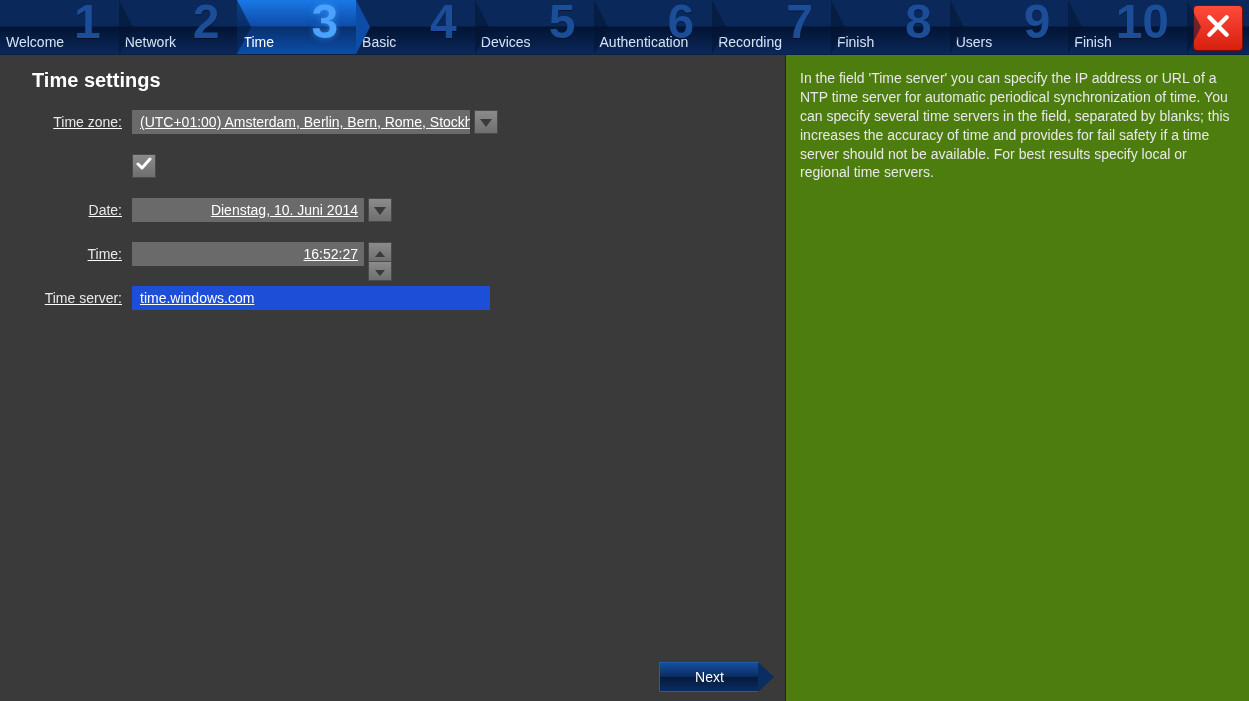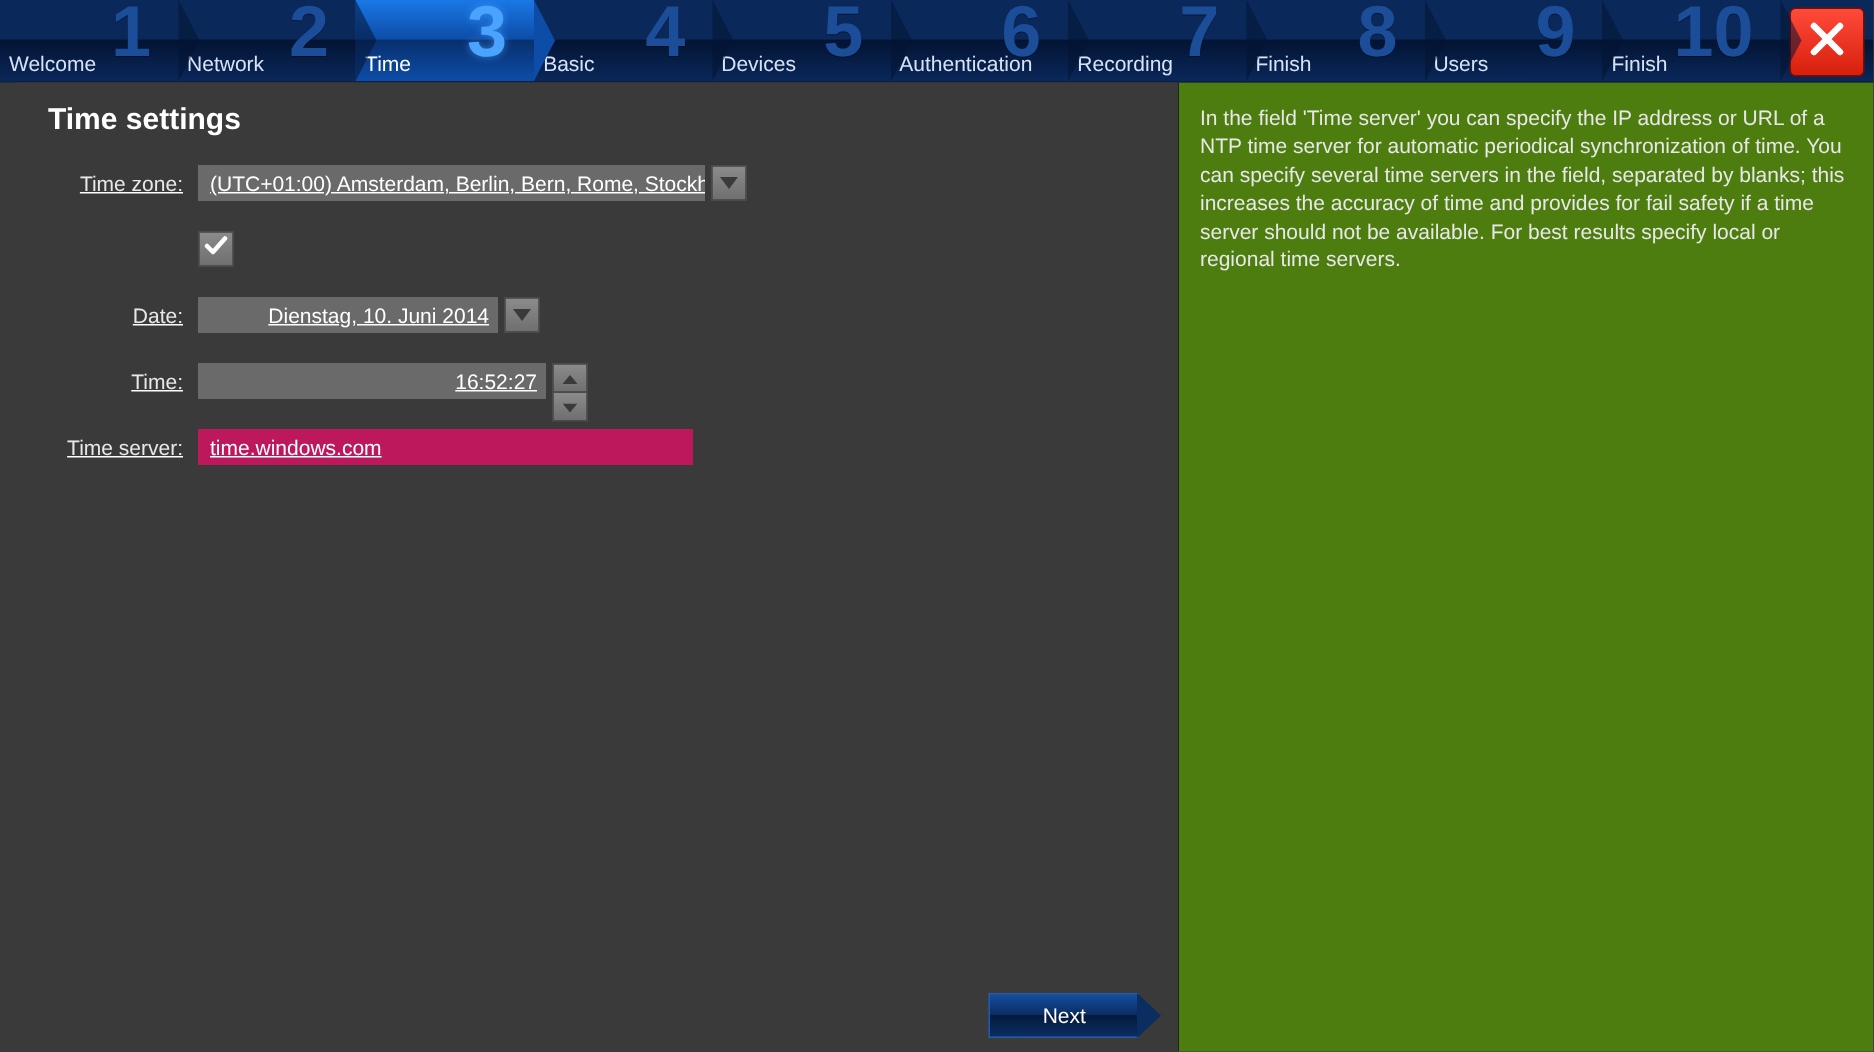--- a/index.html
+++ b/index.html
@@ -143,23 +143,23 @@
     padding: 0 8px;
     font-size: 14px;
     color: #ffffff;
     border: none;
     box-sizing: border-box;
     overflow: hidden;
     white-space: nowrap;
   }
   .text-field.right { text-align: right; padding-right: 6px; }
   .tz-field   { width: 338px; }
-  .date-field { width: 200px; }
+  .date-field { width: 232px; }
   .time-field { width: 232px; }
-  .srv-field  { width: 330px; background:#be185d; }
+  .srv-field  { width: 358px; background:#1d4ed8; }
 
   .drop-btn {
     width: 24px;
     height: 24px;
     background: linear-gradient(to bottom, #8b8b8b, #6f6f6f);
     border: 1px solid #4a4a4a;
     box-sizing: border-box;
     display: flex;
     align-items: center;
     justify-content: center;

